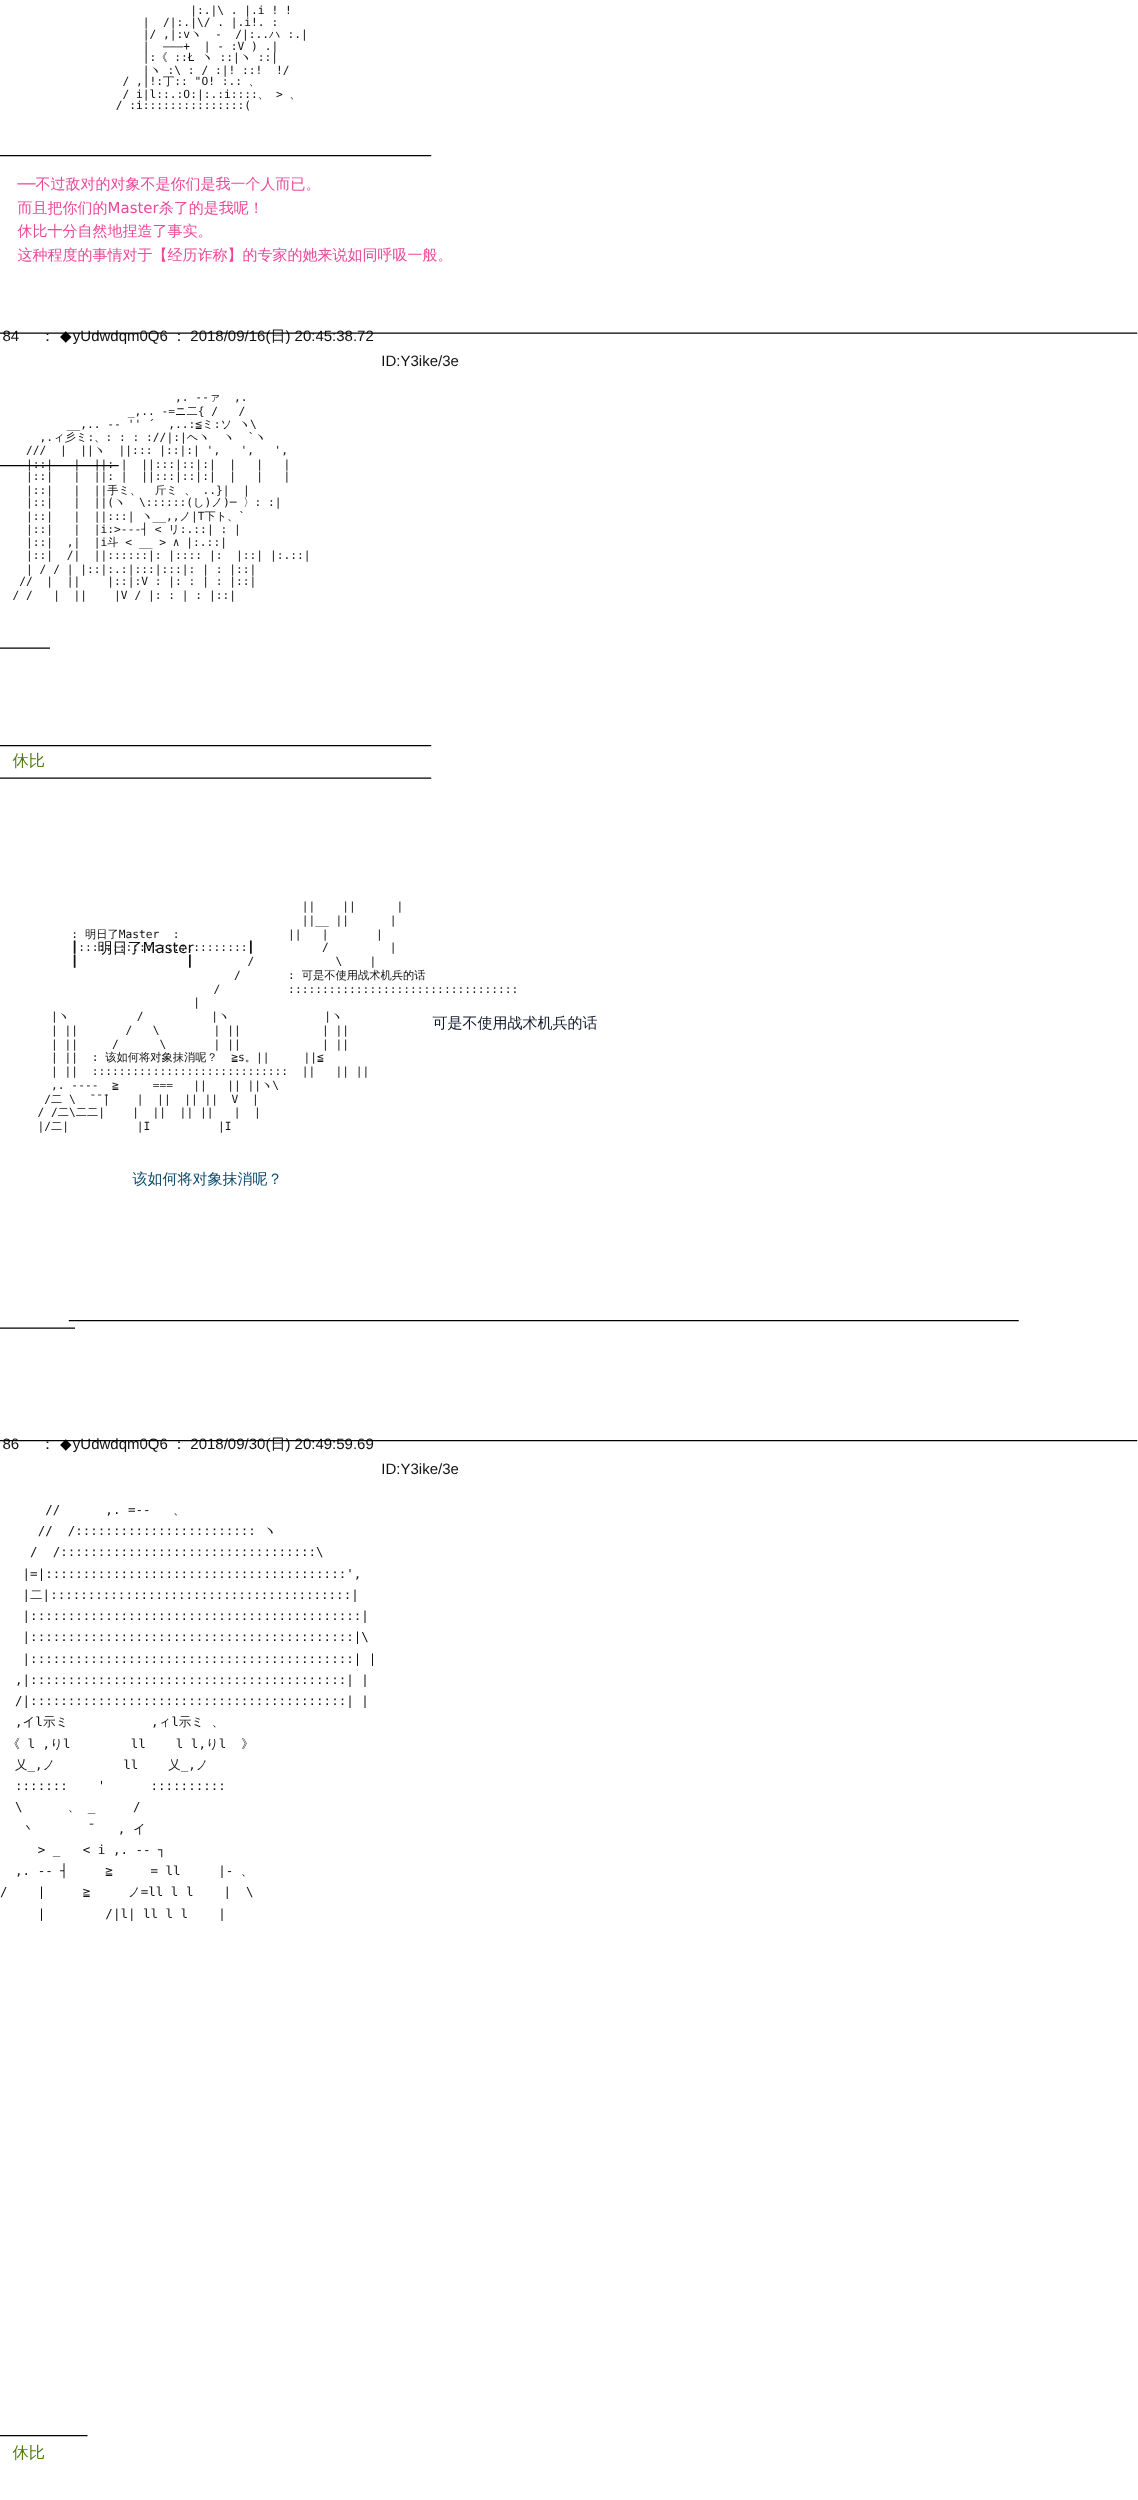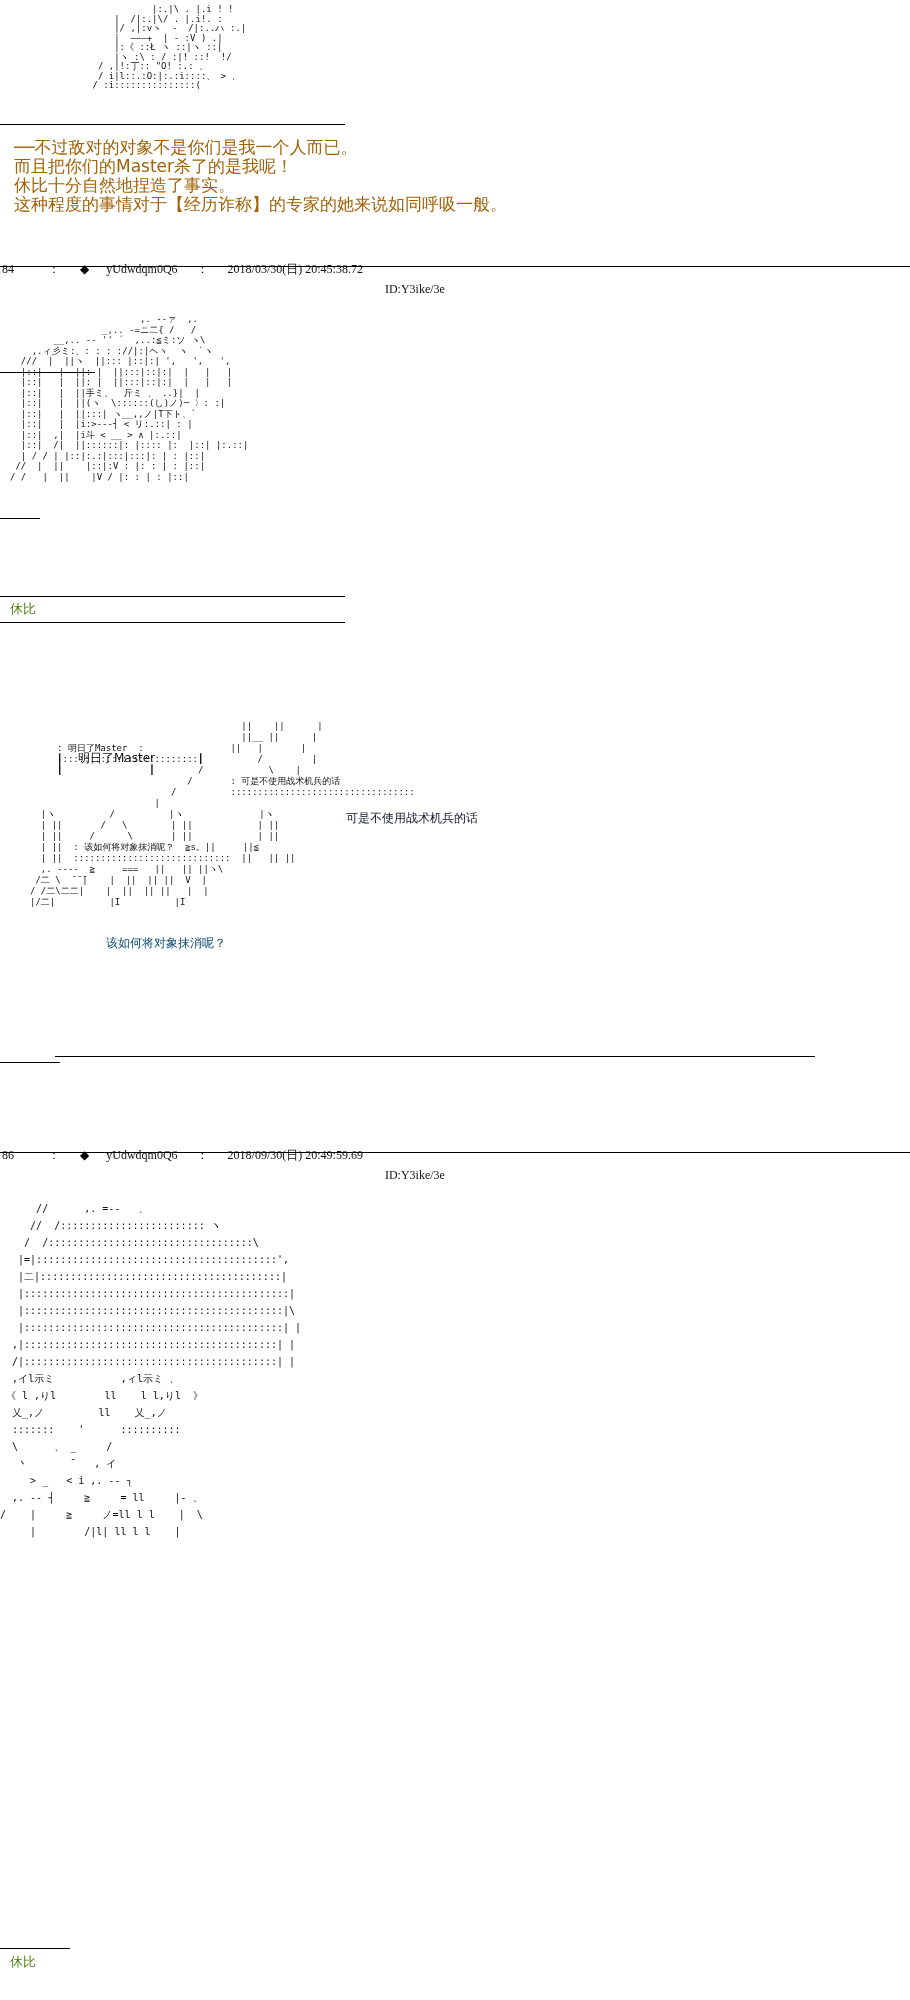--- a/index.html
+++ b/index.html
@@ -27,34 +27,34 @@
     font-size: 9px;
     line-height: 10px;
     white-space: pre;
     color: #111111;
     letter-spacing: 0px;
   }
 
   
   .narration {
     font-family: "DejaVu Sans", sans-serif;
-    font-size: 17px;
+    font-size: 12px;
     line-height: 19px;
     white-space: pre-line;
-    color: #a16207;
+    color: #ec4899;
   }
 
   
   .post-head {
-    font-family: Liberation Serif, serif;
+    font-family: Liberation Sans, sans-serif;
     font-size: 12px;
     color: #111111;
     display: flex;
     align-items: center;
-    gap: 16px;
+    gap: 0px;
   }
   .post-head .num { min-width: 26px; }
   .post-head .colon { padding: 0 4px; }
   .post-head .diamond { color: #000; padding-right: 1px; }
   .post-head .name { }
   .post-head .sep { padding: 0 3px; }
   .post-head .date { }
   .post-head .uid { padding-left: 6px; margin-top: 40px; }
 
   .rule {
@@ -105,21 +105,21 @@
 而且把你们的Master杀了的是我呢！
 休比十分自然地捏造了事实。
 这种程度的事情对于【经历诈称】的专家的她来说如同呼吸一般。</div>
 
   <div class="post-head abs" style="left:2px; top:242px;">
     <span class="num">84</span>
     <span class="colon">：</span>
     <span class="diamond">◆</span>
     <span class="name">yUdwdqm0Q6</span>
     <span class="sep">：</span>
-    <span class="date">2018/03/30(日) 20:45:38.72</span>
+    <span class="date">2018/09/16(日) 20:45:38.72</span>
     <span class="uid">ID:Y3ike/3e</span>
   </div>
   <hr class="rule abs" style="left:0px; top:266px; width:910px;">
 
   <pre class="aa abs" style="left:10px; top:305px; font-size:9px; line-height:10.5px;">                        ,. -‐ァ  ,.
                  _,.. -=ニ二{ /   /
         __,.. -‐ '' ´  ,..:≦ミ:ソ ヽ\
     ,.ィ彡ミ:、: : : ://|:|ヘヽ  ヽ  `ヽ
   ///  |  ||ヽ  ||::: |::|:| ',   ',   ',
   |::|   |  ||: |  ||:::|::|:|  |   |   |

